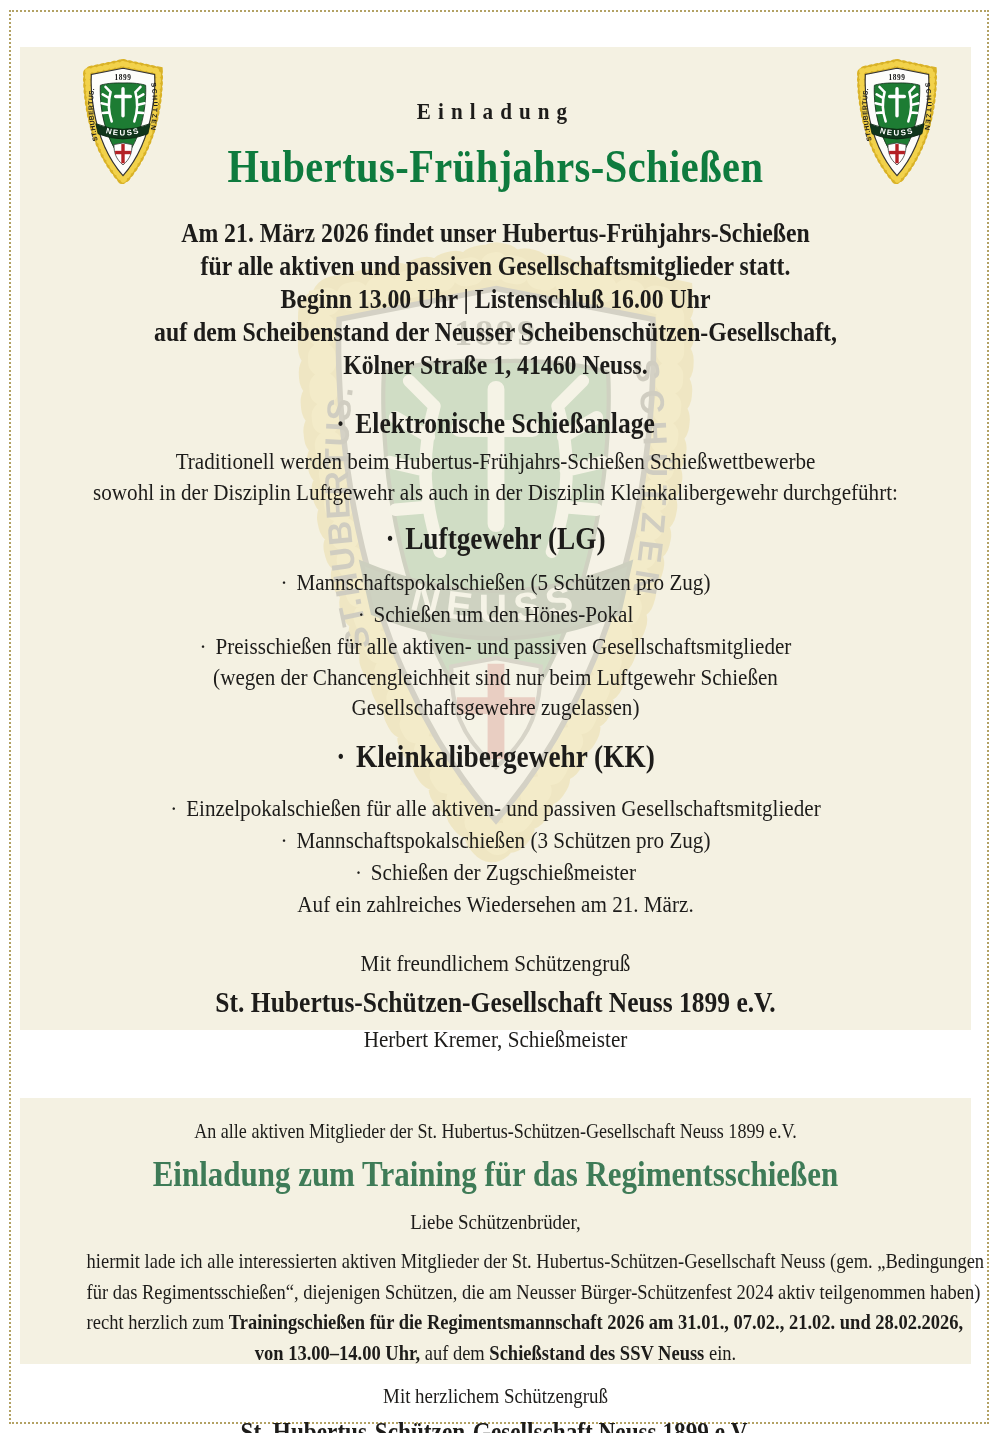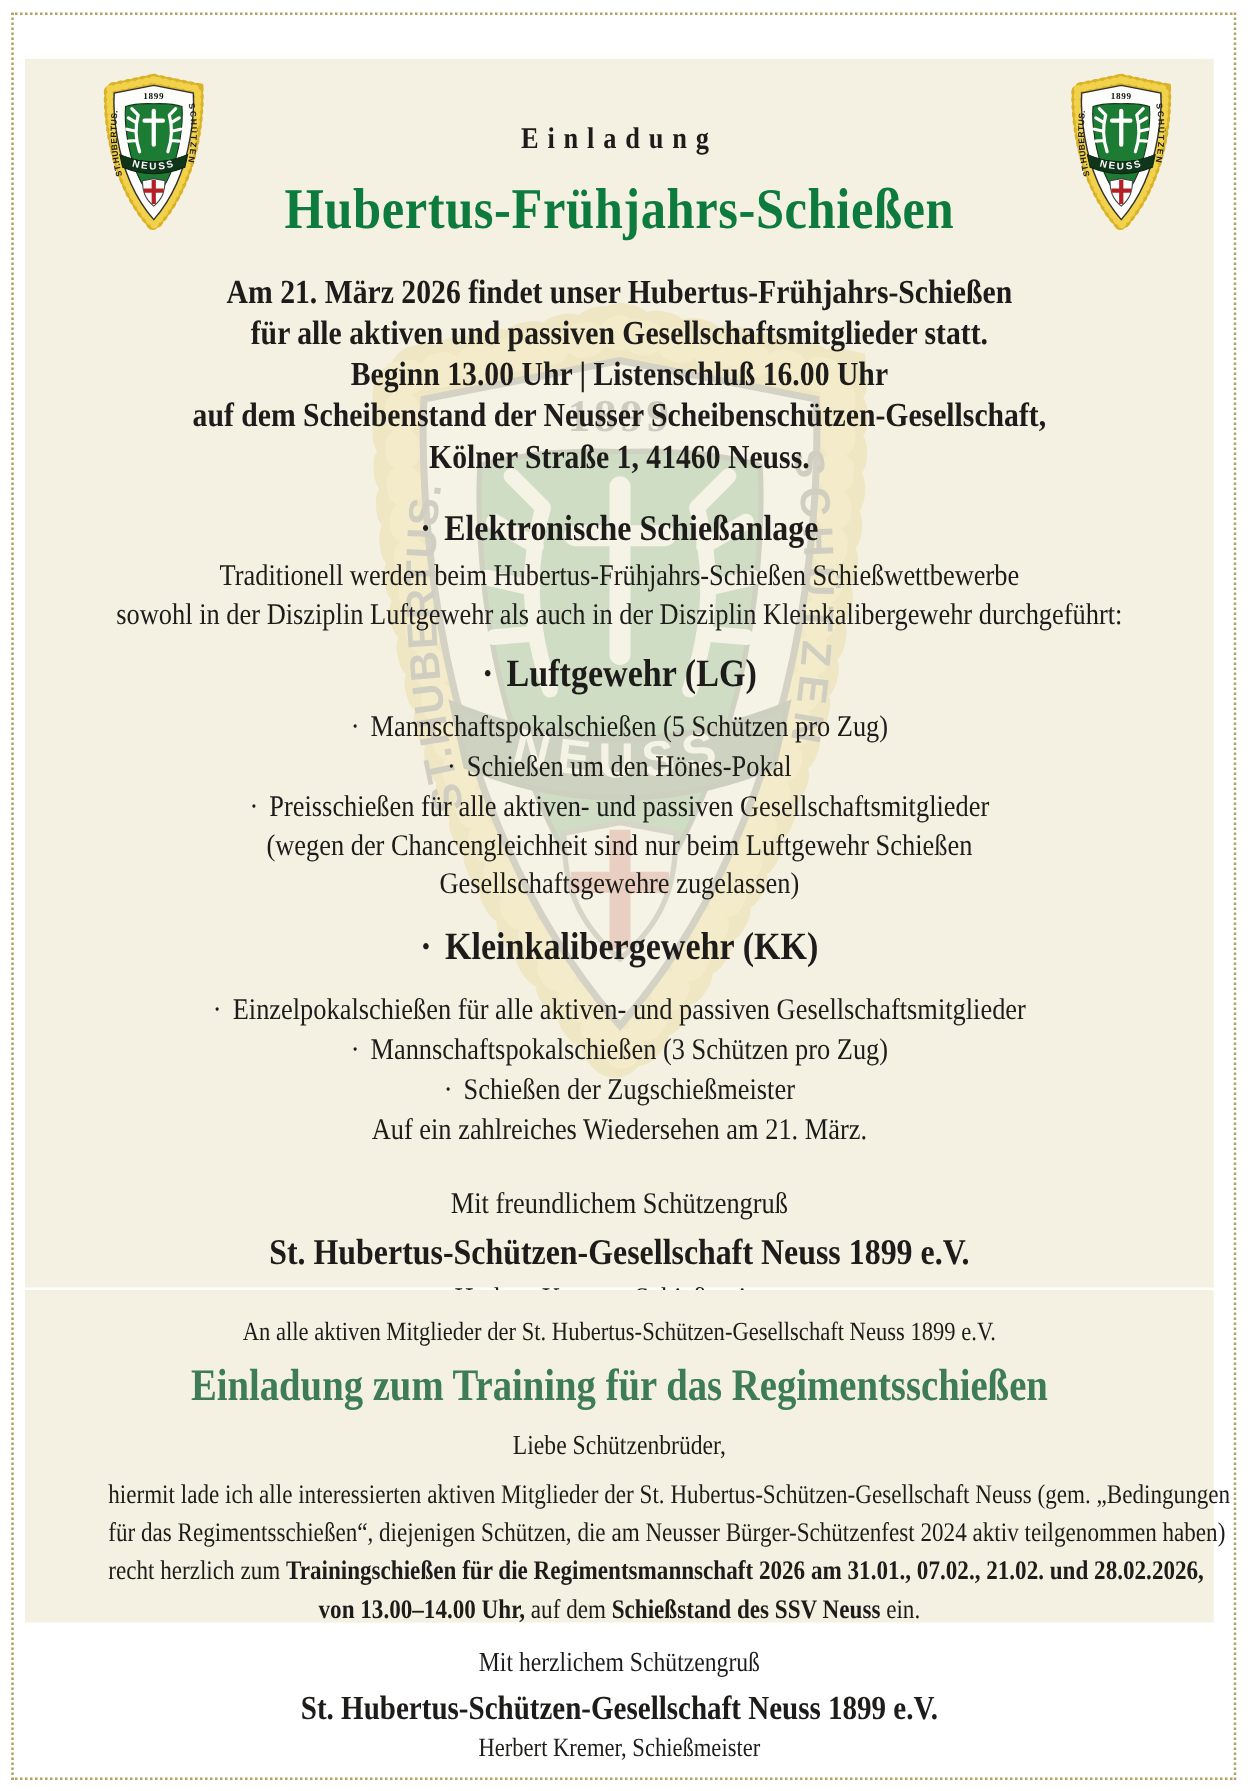--- a/index.html
+++ b/index.html
@@ -10,21 +10,21 @@
     color:#1d1c1a;
   }
   .frame{
     position:absolute;left:9px;top:10px;right:11px;bottom:9px;
     border:2px dotted #b3a264;pointer-events:none;
   }
   .panel{
     position:absolute;left:20px;width:951px;background:#f4f1e2;
   }
   .panel-top{top:47px;height:983px;}
-  .panel-bottom{top:1032px;height:266px;}
+  .panel-bottom{top:1098px;height:266px;}
   .crest{position:absolute;width:114px;height:130px;}
   .crest-left{left:46px;top:10px;}
   .crest-right{left:820px;top:10px;}
   .watermark{
     position:absolute;left:50%;top:180px;transform:translateX(-50%);
     width:560px;height:655px;opacity:0.16;pointer-events:none;
   }
   .content{position:relative;text-align:center;transform:scaleX(0.88);transform-origin:50% 0;}
   .line{white-space:nowrap;text-align:center;}
   .kicker{margin-top:50px;font-size:24px;line-height:28px;font-weight:600;letter-spacing:8px;}

